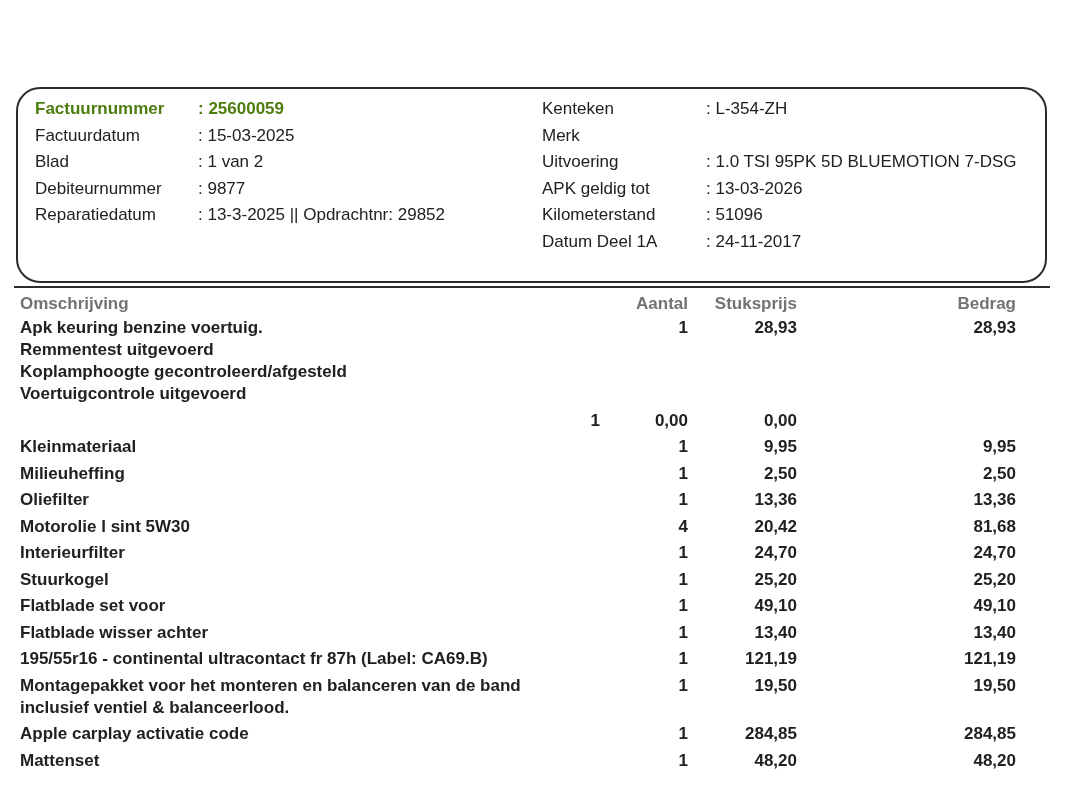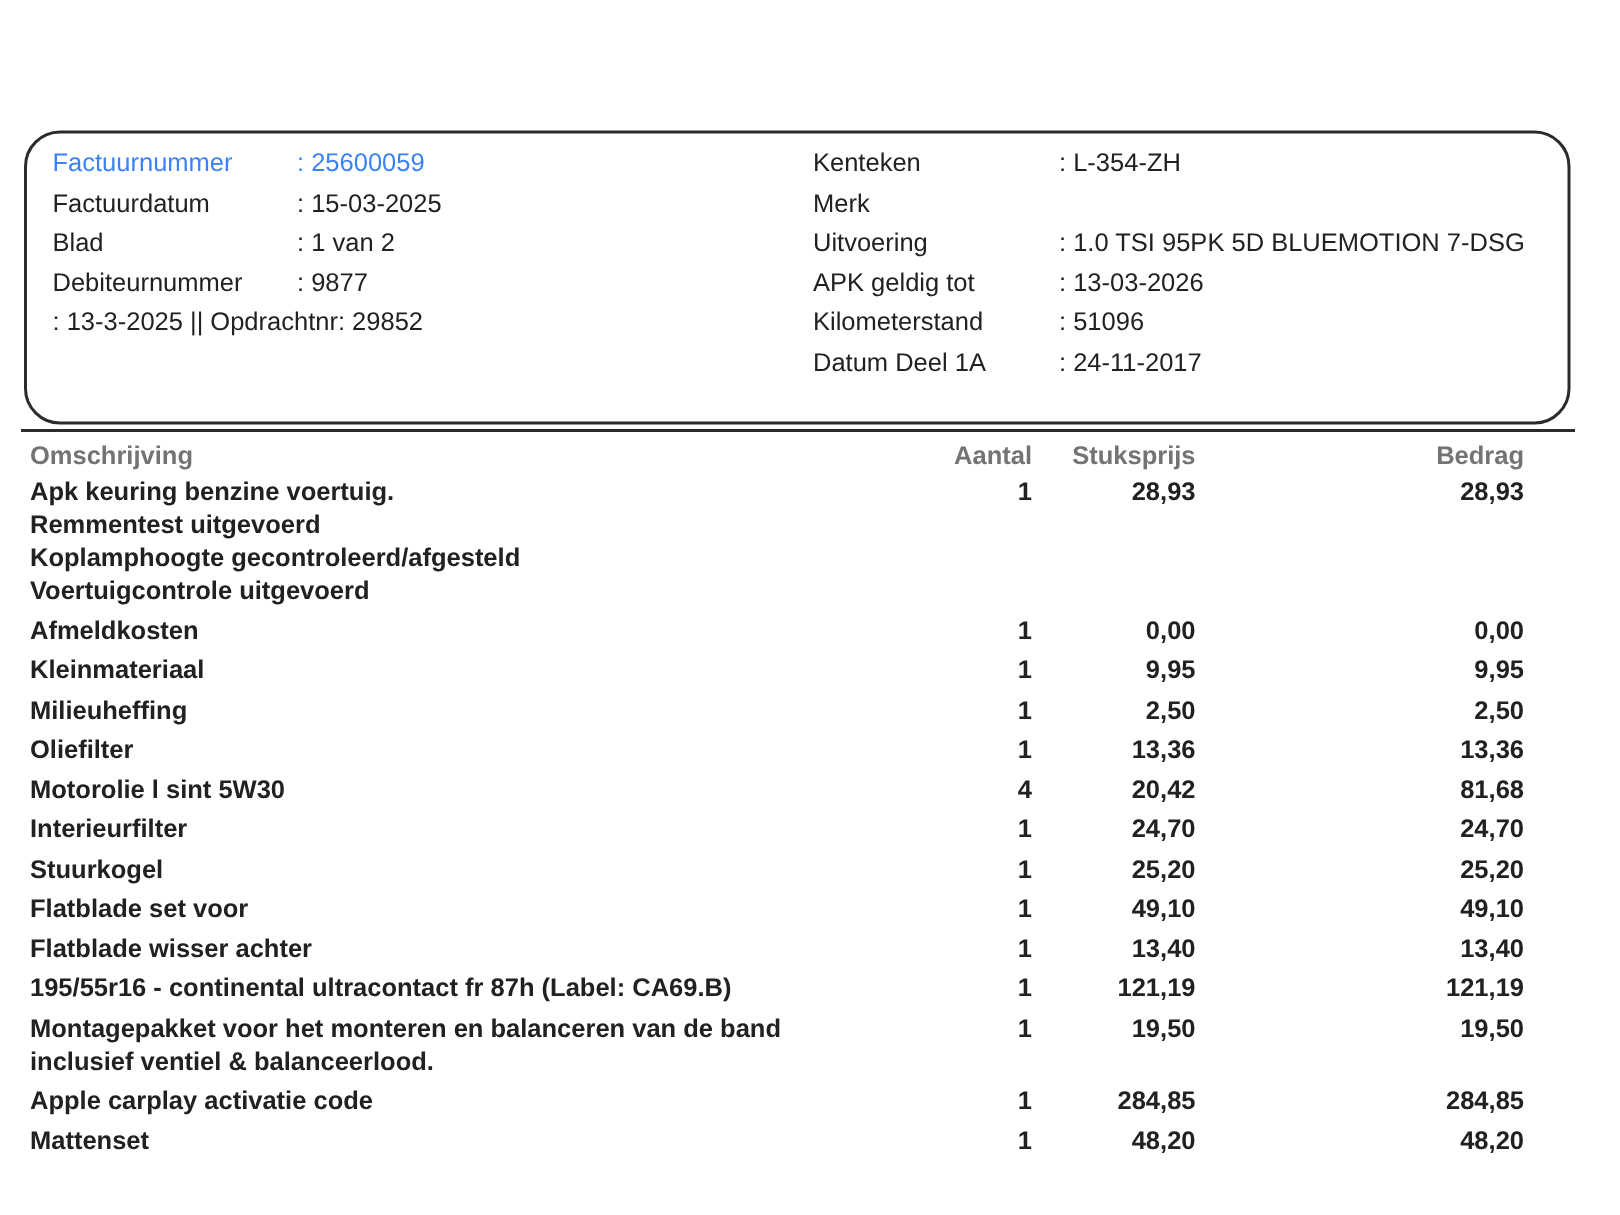--- a/index.html
+++ b/index.html
@@ -22,21 +22,21 @@
     background: #fff;
     padding: 5px 0 0 17px;
   }
   .ib-col { position: absolute; top: 7px; }
   .ib-col-left  { left: 17px;  width: 470px; }
   .ib-col-right { left: 524px; width: 520px; }
   .ib-row { display: flex; line-height: 26.6px; font-size: 17px; white-space: nowrap; }
   .ib-col-left  .ib-label { width: 163px; flex: 0 0 163px; }
   .ib-col-right .ib-label { width: 164px; flex: 0 0 164px; }
   .ib-value::before { content: ": "; white-space: pre; }
-  .bold { font-weight: normal; color: #3b82f6; }
+  .bold { font-weight: bold; color: #4d7c0f; }
 
   
   .rule {
     position: absolute;
     left: 14px; top: 286px;
     width: 1036px; height: 2px;
     background: #2b2b2b;
   }
 
   
@@ -72,20 +72,21 @@
       </div>
       <div class="ib-row">
         <span class="ib-label">Blad</span>
           <span class="ib-value">1 van 2</span>
       </div>
       <div class="ib-row">
         <span class="ib-label">Debiteurnummer</span>
           <span class="ib-value">9877</span>
       </div>
       <div class="ib-row">
+        <span class="ib-label">Reparatiedatum</span>
           <span class="ib-value">13-3-2025 || Opdrachtnr: 29852</span>
       </div>
     </div>
 
     <div class="ib-col ib-col-right">
       <div class="ib-row">
         <span class="ib-label">Kenteken</span>
           <span class="ib-value">L-354-ZH</span>
       </div>
       <div class="ib-row">
@@ -126,23 +127,20 @@
             <div class="dline">Remmentest uitgevoerd</div>
             <div class="dline">Koplamphoogte gecontroleerd/afgesteld</div>
             <div class="dline">Voertuigcontrole uitgevoerd</div>
           </div>
     <div class="num aantal">1</div>
     <div class="num stuks">28,93</div>
     <div class="num bedrag">28,93</div>
   </div>
 
   <div class="trow">
-    <div class="desc">
-            <div class="dline">Afmeldkosten</div>
-          </div>
     <div class="num aantal">1</div>
     <div class="num stuks">0,00</div>
     <div class="num bedrag">0,00</div>
   </div>
 
   <div class="trow">
     <div class="desc">
             <div class="dline">Kleinmateriaal</div>
           </div>
     <div class="num aantal">1</div>

